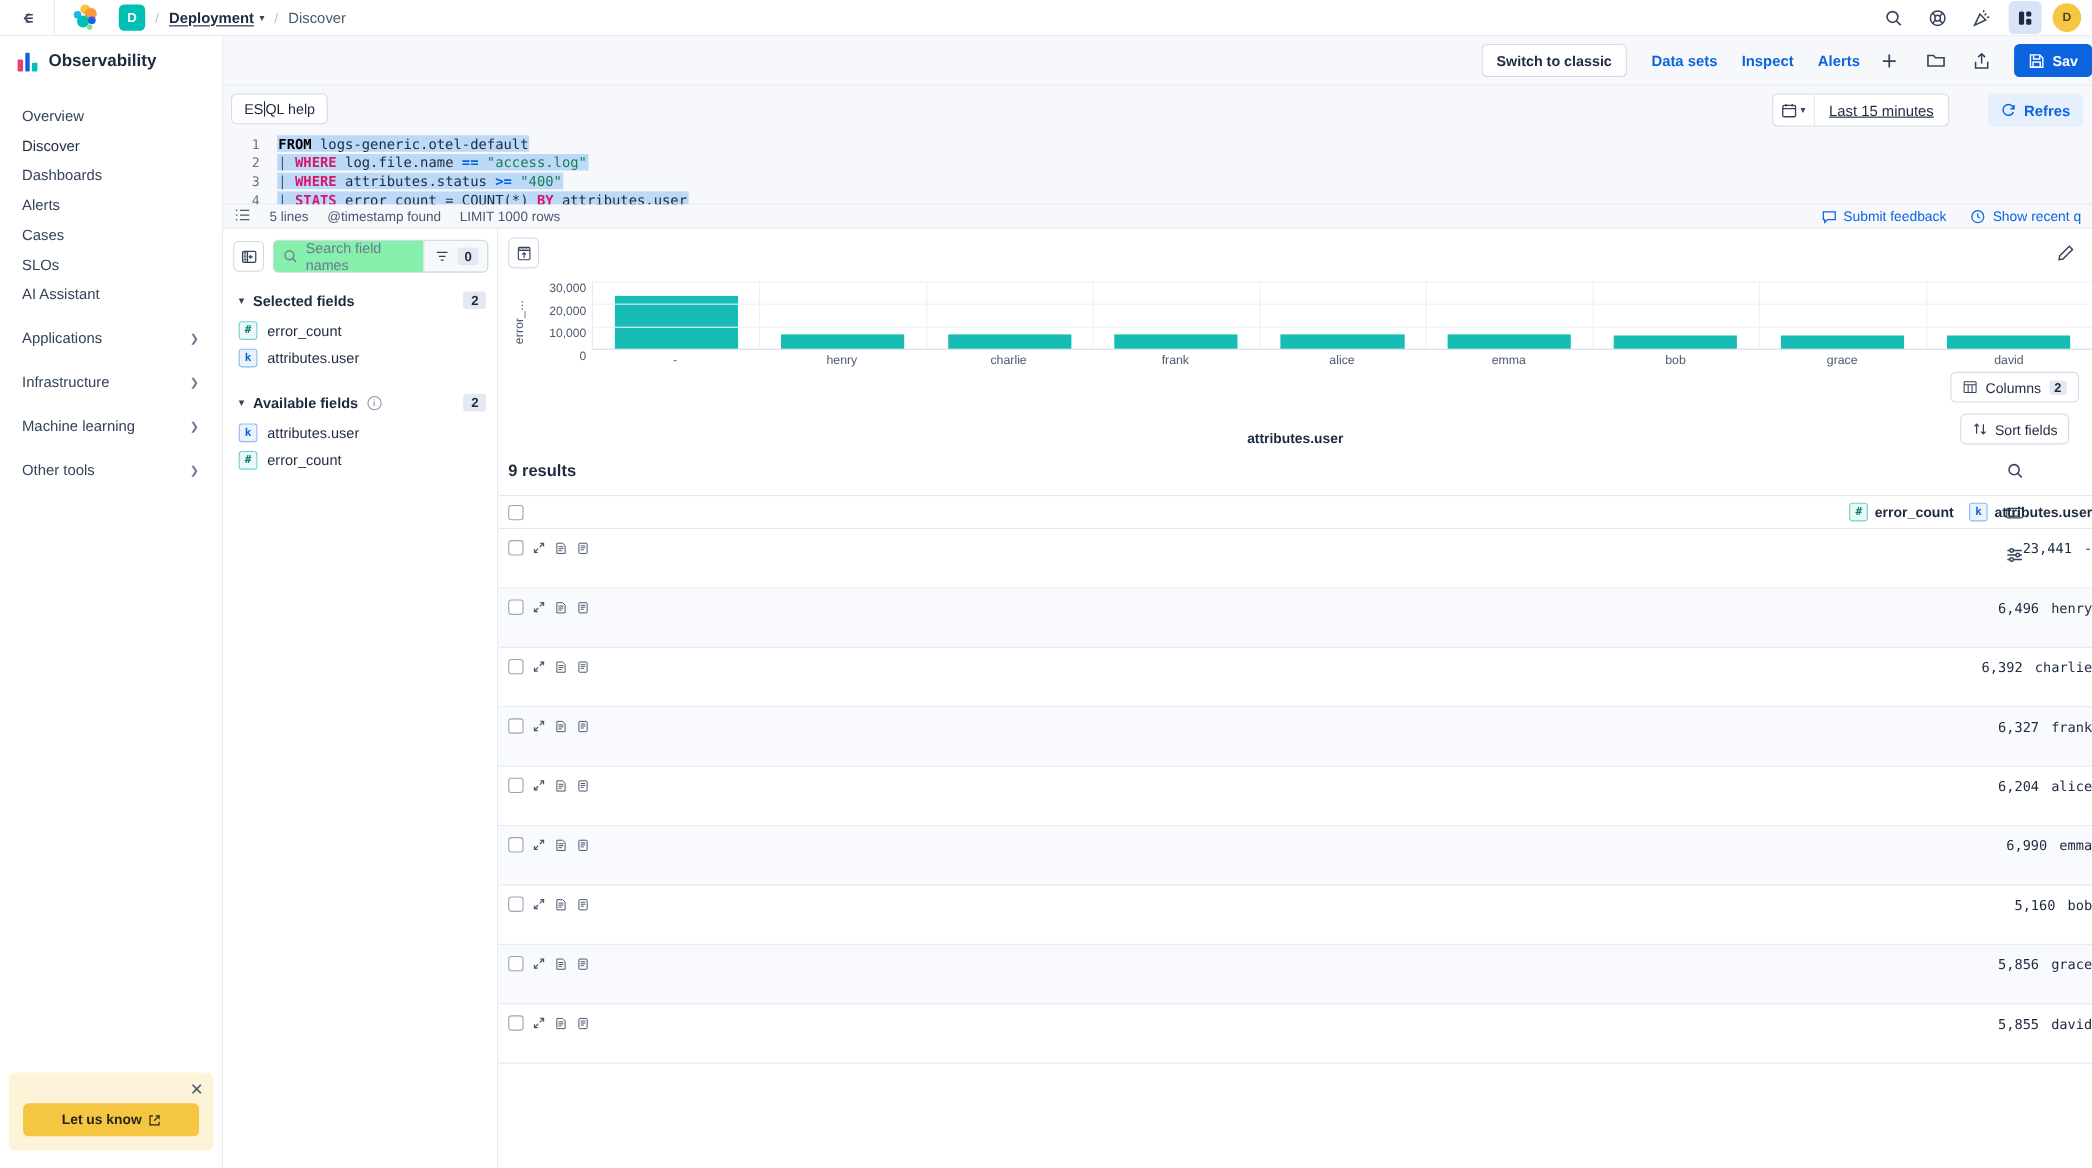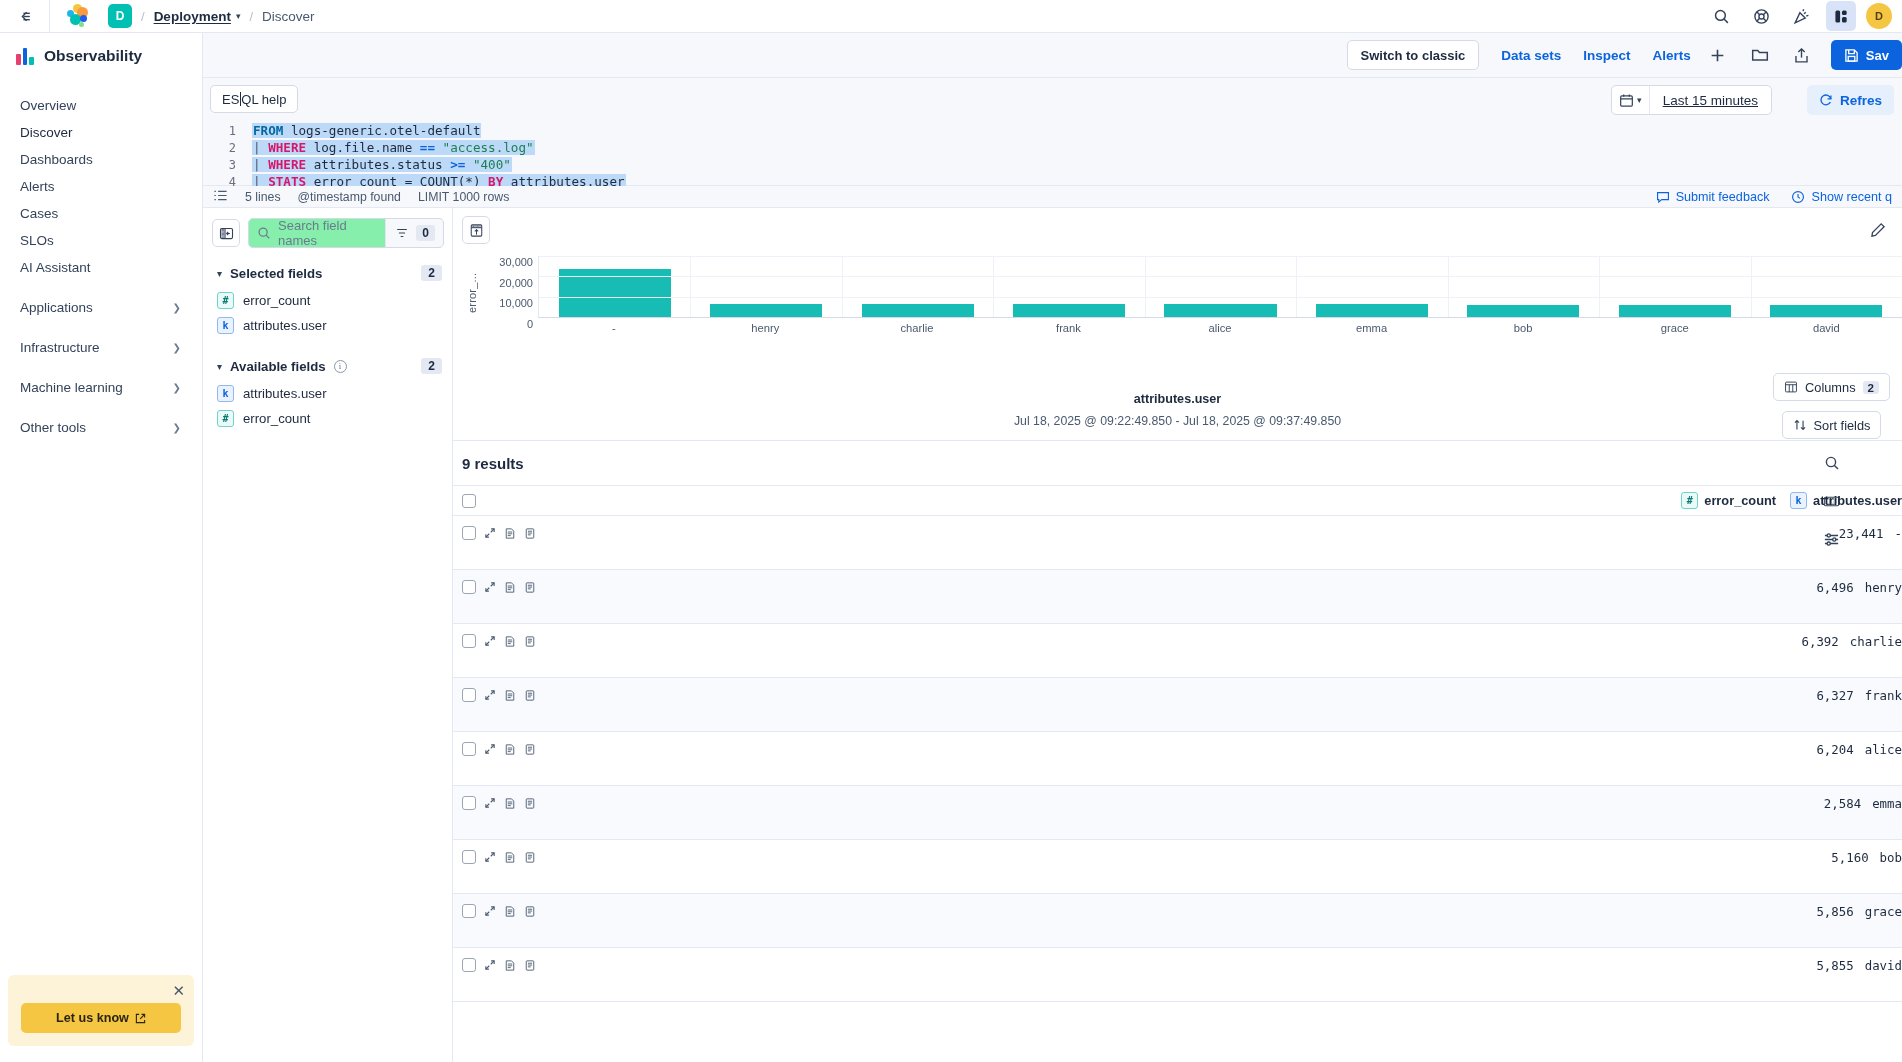--- a/index.html
+++ b/index.html
@@ -140,21 +140,21 @@
   .code-area {
     position: absolute; top: 44px; left: 9px; right: 0; height: 64px;
     overflow: hidden; font-family: "DejaVu Sans Mono", monospace; font-size: 12.6px;
   }
   .code-line { display: flex; height: 17px; align-items: center; }
   .ln {
     width: 24px; text-align: right; color: #69707d; margin-right: 16px;
     font-size: 12px; flex: none;
   }
   .code-txt { background: #bcd9f7; padding: 0 1px; white-space: pre; }
-  .k-cmd { color: #0369a1; font-weight: 700; }
+  .k-cmd { color: #000000; font-weight: 700; }
   .k-kw  { color: #d6166a; font-weight: 700; }
   .k-op  { color: #0b64dd; font-weight: 700; }
   .k-str { color: #1a7f52; }
   .k-fn  { color: #1d2a3f; }
   .k-pipe{ color: #4a596e; }
 
   
   .qstatus {
     position: absolute; top: 186px; left: 203px; width: 1699px; height: 22px;
     background: #f6f8fc; border-bottom: 1px solid #e3e8f2;
@@ -682,21 +682,20 @@
         <div class="xlab">frank</div>
         <div class="xlab">alice</div>
         <div class="xlab">emma</div>
         <div class="xlab">bob</div>
         <div class="xlab">grace</div>
         <div class="xlab">david</div>
       </div>
   </div>
 
   <div class="chart-title">attributes.user</div>
-  <div class="chart-sub">Jul 18, 2025 @ 09:22:49.850 - Jul 18, 2025 @ 09:37:49.850</div>
 
   <div class="res-bar">
     <span class="res-count">9 results</span>
     <span class="res-tools">
       <span class="tool-btn">
         <svg width="14" height="14" viewBox="0 0 16 16" fill="none" stroke="#34435a" stroke-width="1.1">
           <rect x="1.8" y="2.4" width="12.4" height="11.2" rx="1"></rect>
           <path d="M1.8 5.4 H14.2 M6 5.4 V13.6 M10 5.4 V13.6"></path>
         </svg>
         <span>Columns</span>
@@ -912,21 +911,21 @@
               </svg>
             </span>
             <span class="rt-icon">
               <svg width="12" height="13" viewBox="0 0 16 16" fill="none" stroke="#4a596e" stroke-width="1.2">
                 <rect x="3" y="1.8" width="10" height="12.4" rx="1"></rect>
                 <path d="M5.2 5 H10.8 M5.2 7.4 H10.8 M5.2 9.8 H9"></path>
               </svg>
             </span>
           </span>
           <span class="row-vals">
-            <span class="rv-num">2,584</span>
+            <span class="rv-num">6,990</span>
             <span class="rv-str">emma</span>
           </span>
         </div>
         <div class="grow">
           <span class="row-tools">
             <span class="cbox"></span>
             <span class="rt-icon">
               <svg width="12" height="12" viewBox="0 0 16 16" fill="none" stroke="#4a596e" stroke-width="1.5">
                 <path d="M9.5 2.5 H13.5 V6.5"></path>
                 <path d="M6.5 13.5 H2.5 V9.5"></path>

